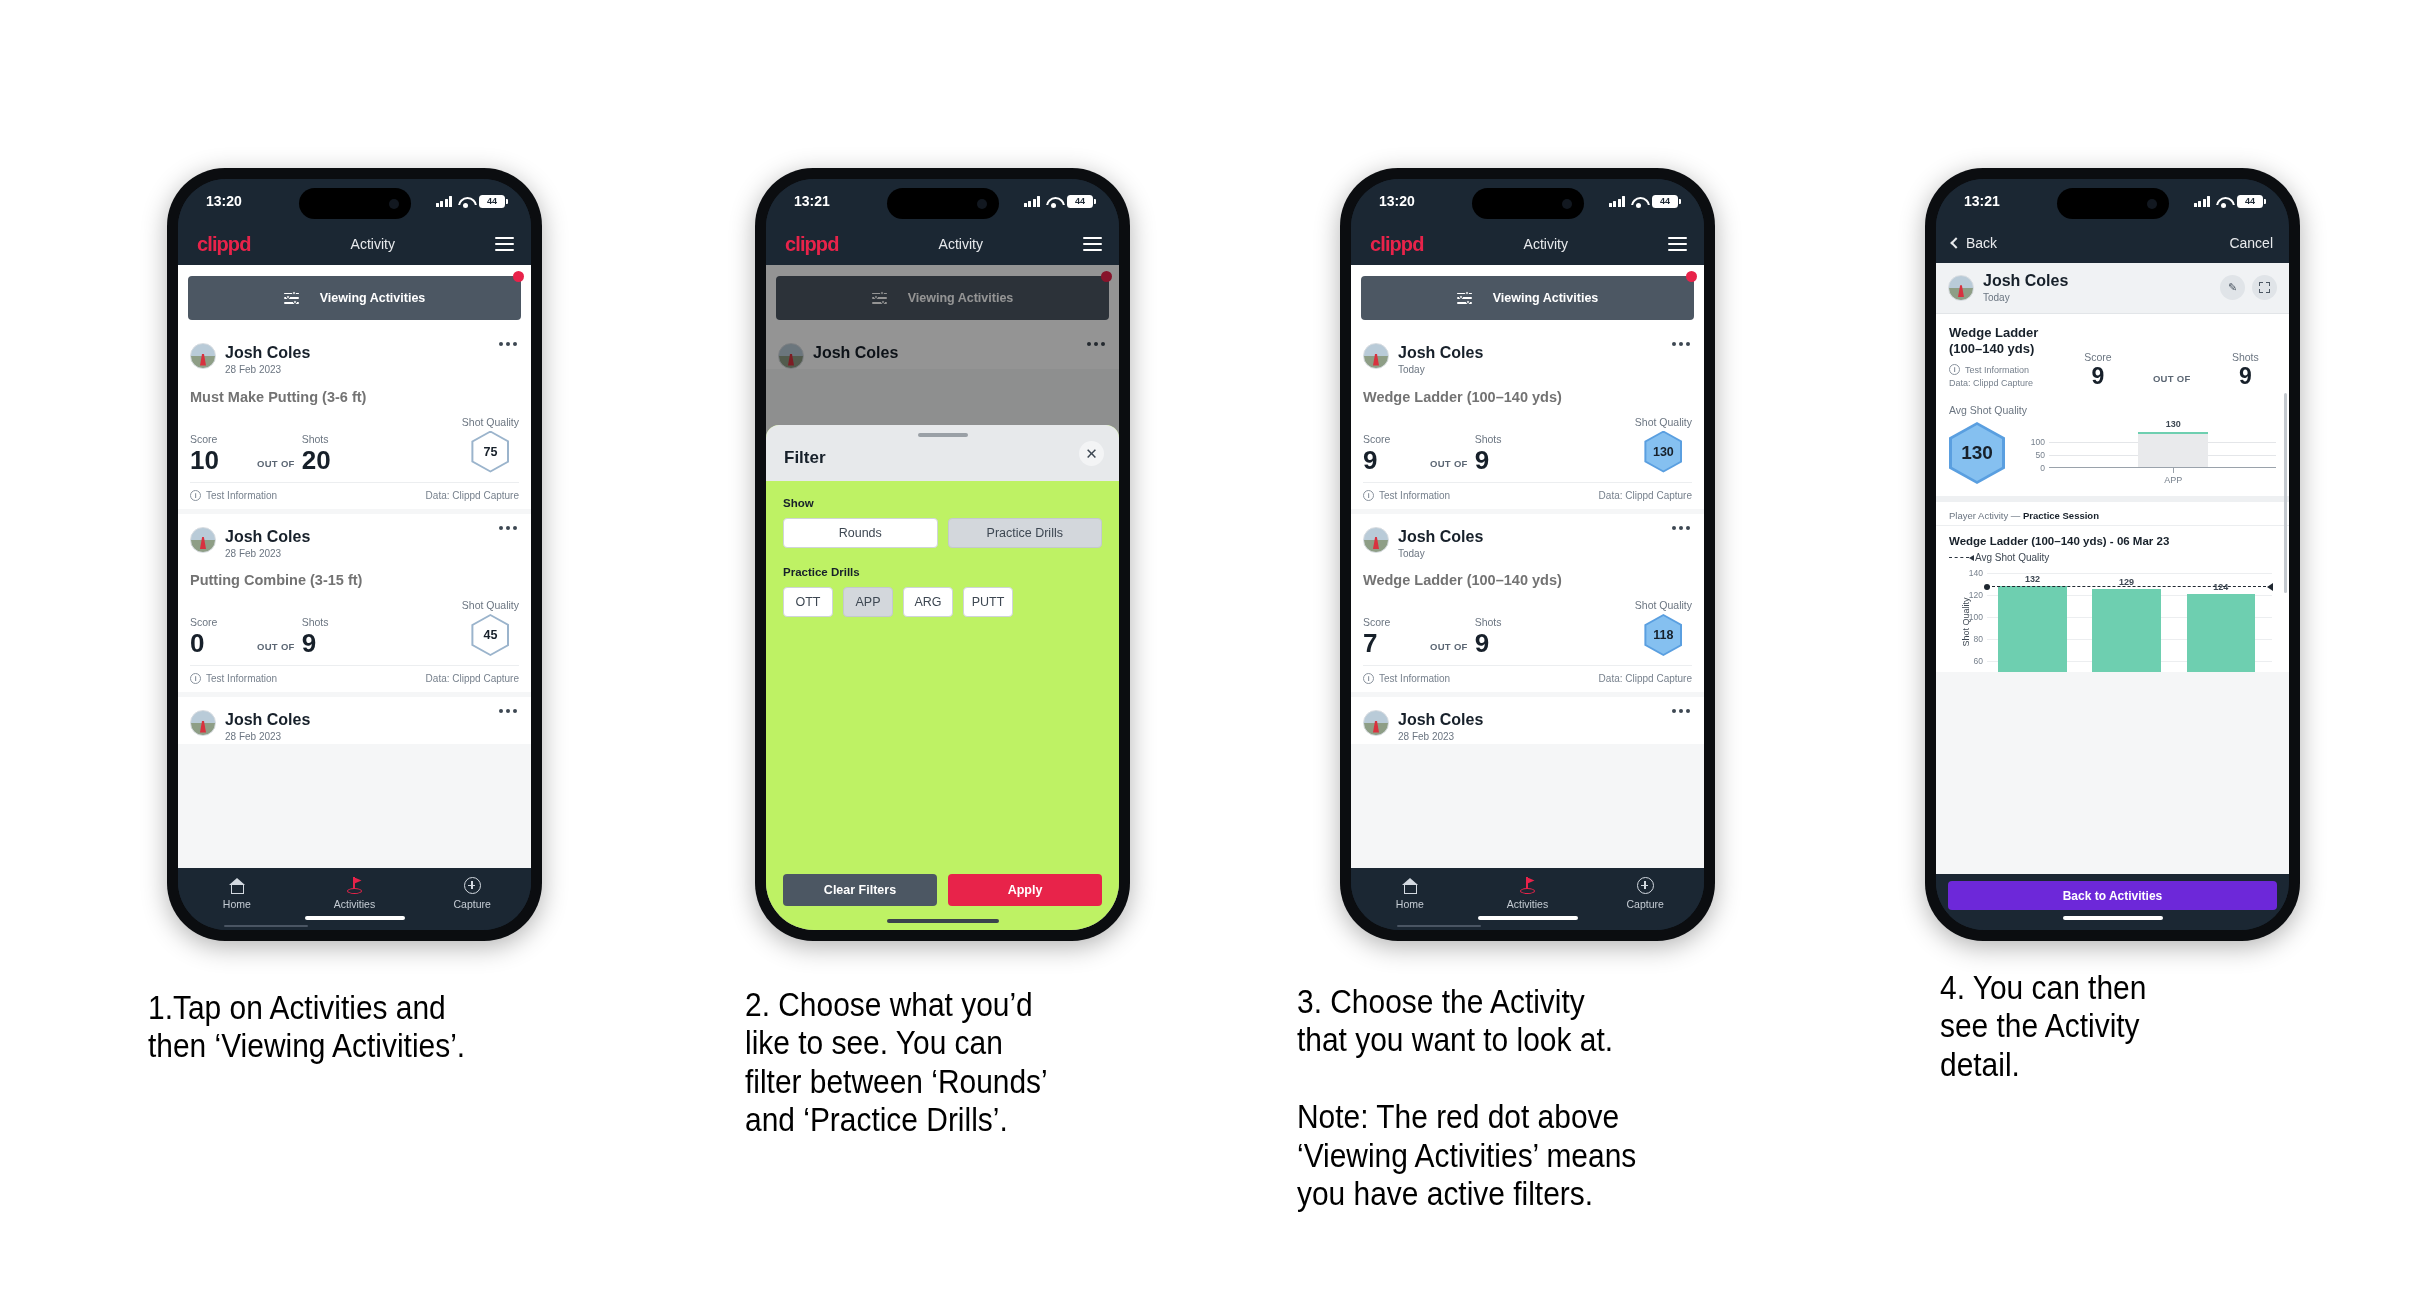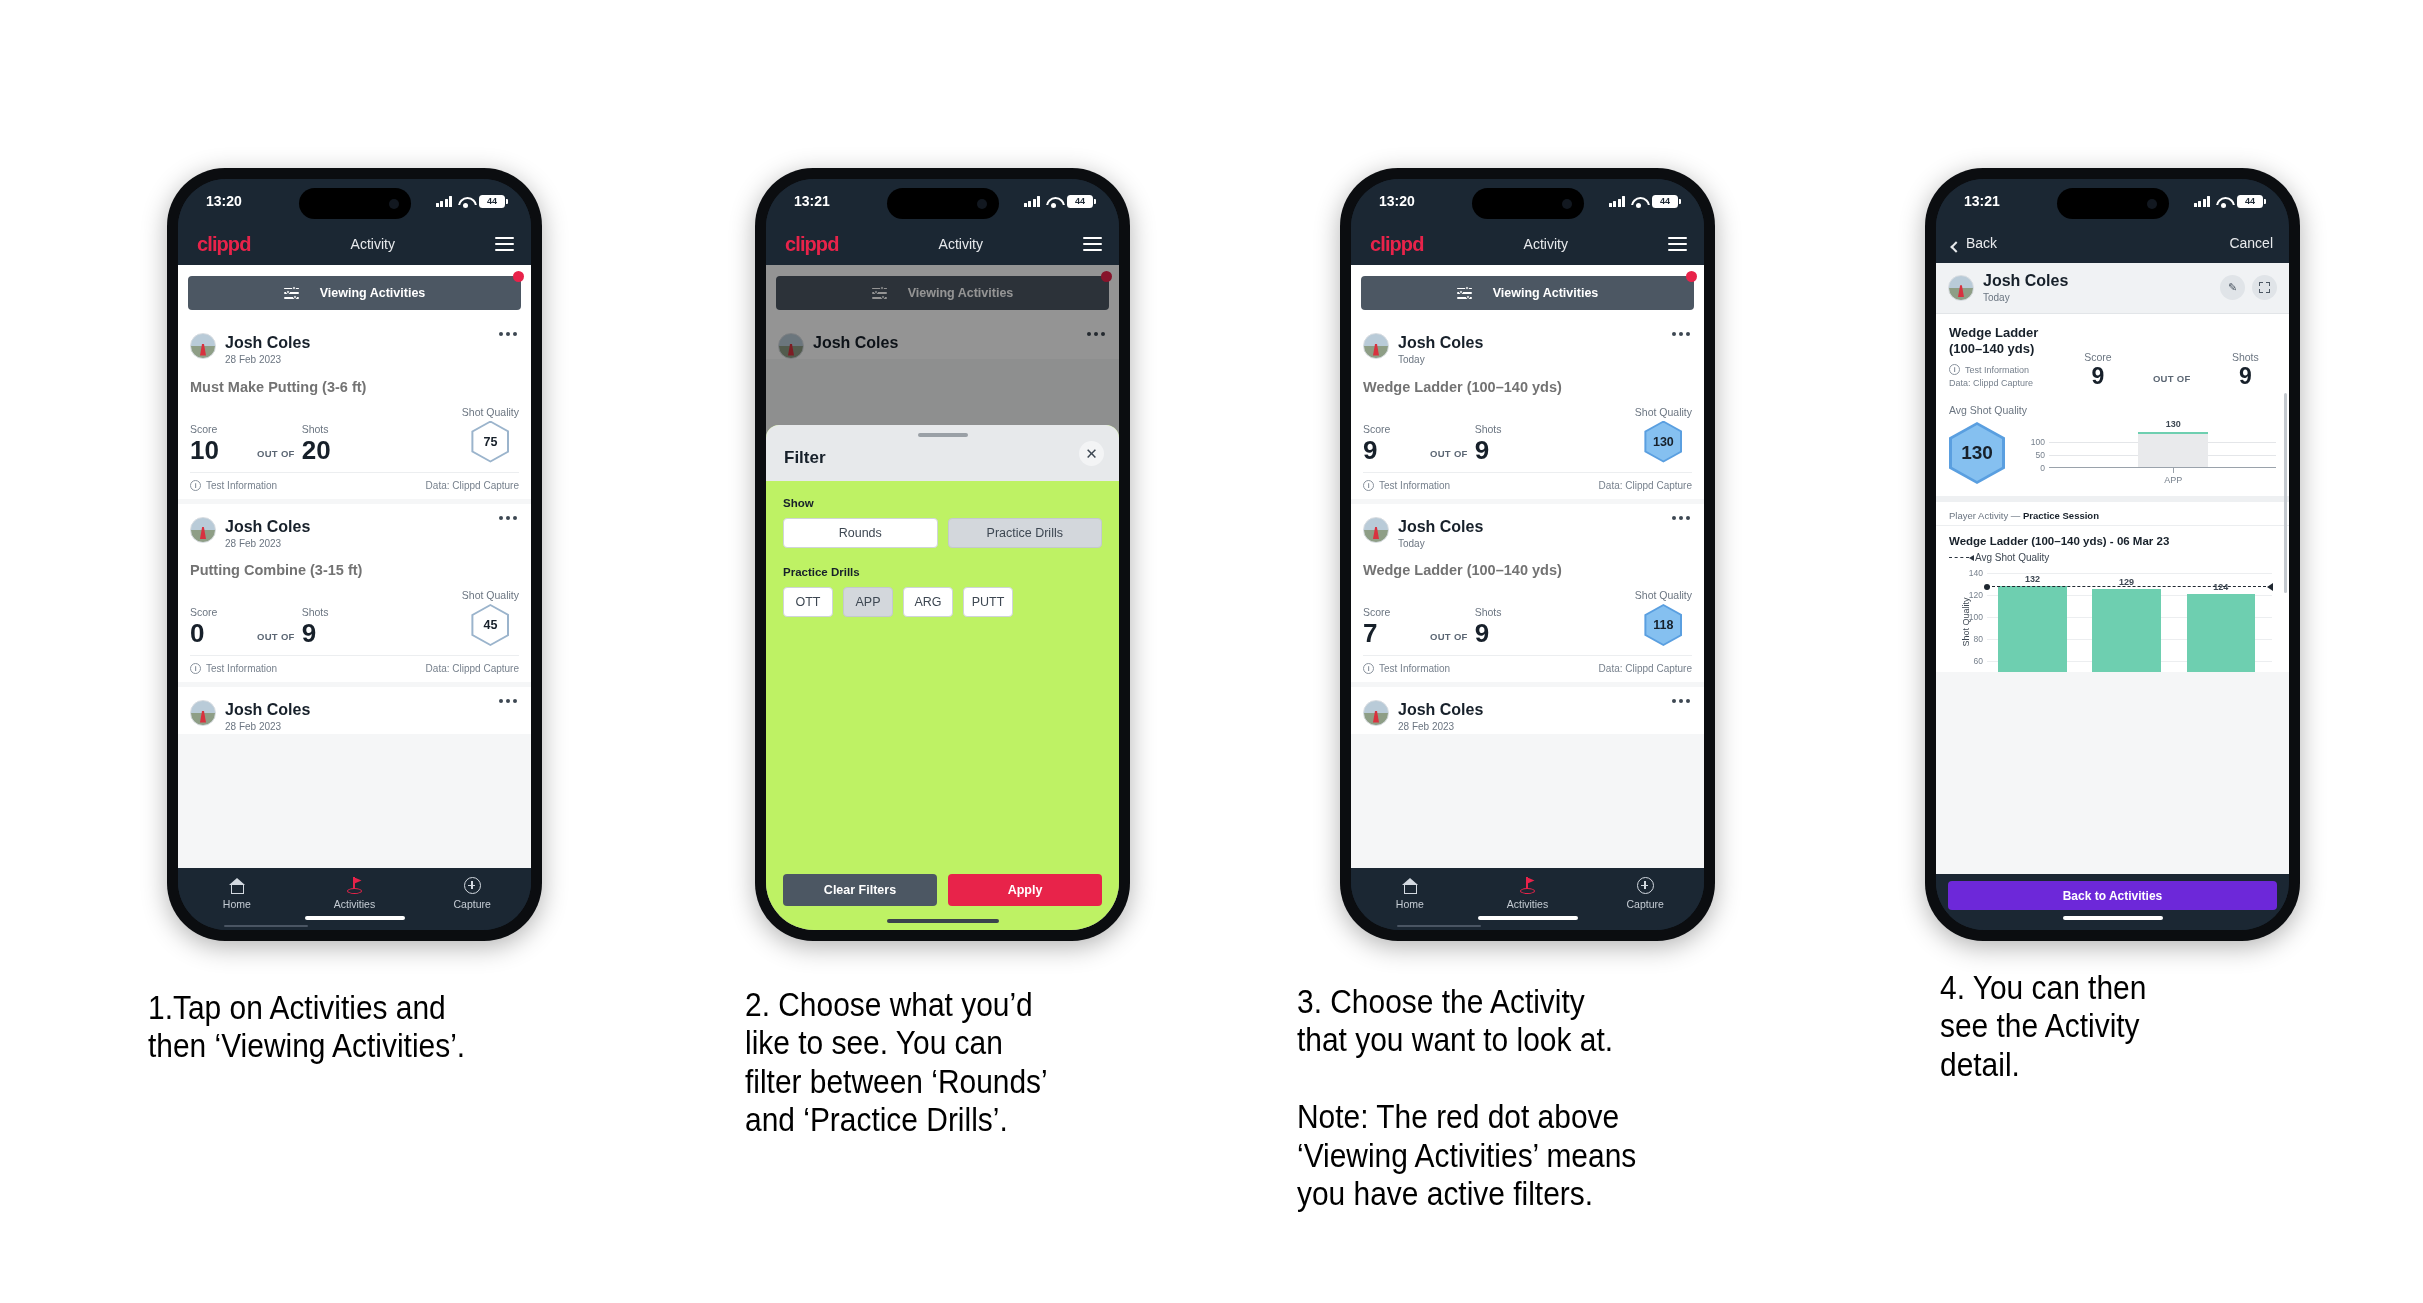--- a/index.html
+++ b/index.html
@@ -84,21 +84,21 @@
   .logo { color:#e8234a; font-size:20px; font-weight:bold; letter-spacing:-0.9px; font-style:normal; }
   .appbar-title { color:#e8eaed; font-size:14px; }
   .hamb { width:19px; display:flex; flex-direction:column; gap:3.5px; }
   .hamb span { display:block; height:2.4px; background:#fff; border-radius:1px; }
 
   
   .body { flex:1 1 auto; background:#f5f6f7; position:relative; overflow:hidden; }
 
   .viewbar-wrap { background:#fff; padding:11px 10px 10px; position:relative; }
   .viewbar {
-    height:34px; background:#4c5763; border-radius:4px;
+    height:44px; background:#4c5763; border-radius:4px;
     display:flex; align-items:center; justify-content:center; gap:21px;
     color:#fff; font-size:12.5px; font-weight:bold;
   }
   .reddot {
     position:absolute; right:7px; top:6px;
     width:11px; height:11px; border-radius:50%; background:#e8234a;
   }
   .slider-ico { width:15px; height:14px; position:relative; }
   .slider-ico b {
     position:absolute; left:0; width:15px; height:1.8px; background:#fff; border-radius:1px;
@@ -270,21 +270,21 @@
     position:absolute; bottom:7px; left:50%; transform:translateX(-50%);
     width:112px; height:4px; border-radius:3px; background:#3b434c;
   }
 
   
   .detail-appbar {
     flex:0 0 40px; background:#1b2733;
     display:flex; align-items:center; justify-content:space-between;
     padding:0 16px; color:#e8eaed; font-size:14px;
   }
-  .back-grp { display:flex; align-items:flex-end; gap:6px; }
+  .back-grp { display:flex; align-items:center; gap:6px; }
   .chev {
     width:8px; height:8px; border-left:2px solid #e8eaed; border-bottom:2px solid #e8eaed;
     transform:rotate(45deg); display:inline-block;
   }
   .d-userbar {
     background:#f0f2f4; display:flex; align-items:center;
     padding:8px 12px; border-bottom:1px solid #e2e5e8;
   }
   .d-actions { margin-left:auto; display:flex; gap:7px; }
   .round-btn {

